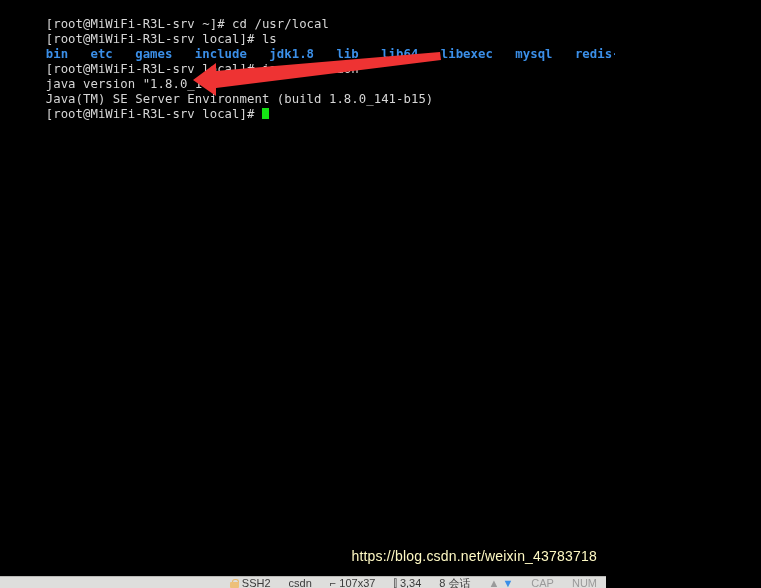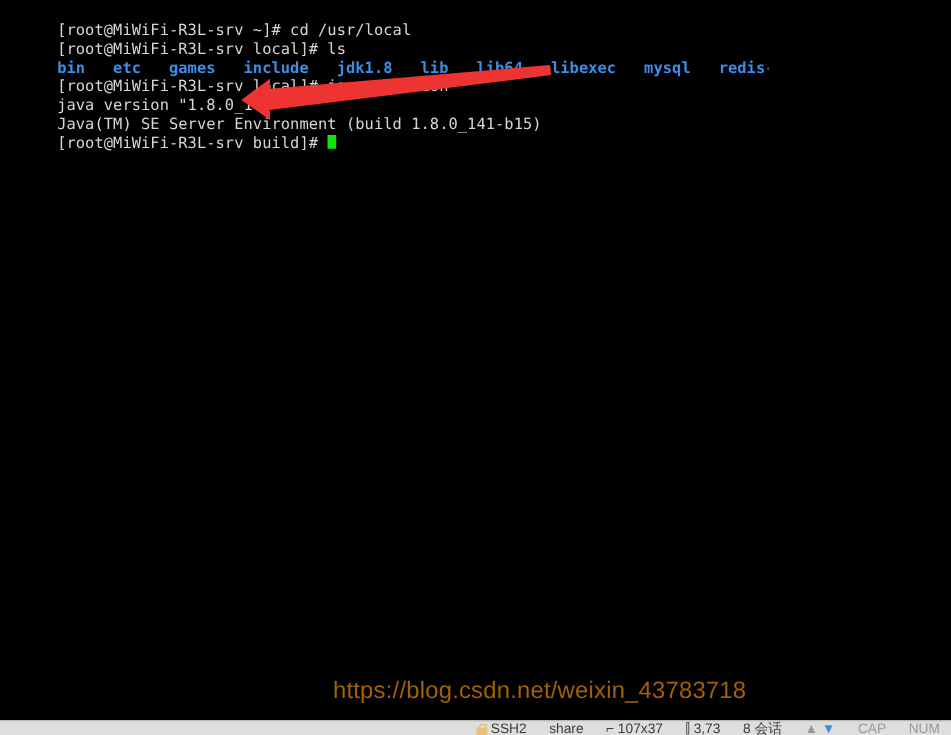--- a/index.html
+++ b/index.html
@@ -62,33 +62,33 @@
     width: 761px;
     height: 576px;
     pointer-events: none;
   }
 
   
   #watermark {
     position: absolute;
     right: 18px;
     bottom: 12px;
-    color: #a16207;
+    color: #fef9c3;
     font-family: "Liberation Sans", sans-serif;
-    font-size: 19px;
+    font-size: 14px;
     letter-spacing: 0.2px;
     white-space: nowrap;
   }
 
   
   #status-bar {
     position: absolute;
     left: 0;
     top: 576px;
-    width: 761px;
+    width: 606px;
     height: 12px;
     background: #dededc;
     border-top: 1px solid #b8b8b6;
     display: flex;
     align-items: center;
     font-family: "Liberation Sans", sans-serif;
     font-size: 11px;
     color: #3b3b3b;
     overflow: hidden;
   }
@@ -153,52 +153,52 @@
     <div class="term-line">
       <span class="fg-default">java version "1.8.0_141"</span>
     </div>
 
     <div class="term-line">
       <span class="fg-default">Java(TM) SE Server Environment (build 1.8.0_141-b15)</span>
     </div>
 
 
     <div class="term-line">
-      <span class="fg-default">[root@MiWiFi-R3L-srv build]# </span><span class="cursor"></span>
+      <span class="fg-default">[root@MiWiFi-R3L-srv local]# </span><span class="cursor"></span>
     </div>
 
   </div>
 
   <svg id="annotation-arrow" viewBox="0 0 761 576">
     <polygon points="440,52 216,71 216,63 193,80 216,96 216,88 441,60" fill="#ee3333"></polygon>
   </svg>
 
   <div id="watermark">https://blog.csdn.net/weixin_43783718</div>
 </div>
 
 <div id="status-bar">
   <div class="sb-spacer"></div>
 
   <div class="sb-cell">
     <span class="lock-icon"></span>
     <span>SSH2</span>
   </div>
 
   <div class="sb-cell">
-    <span>share</span>
+    <span>csdn</span>
   </div>
 
   <div class="sb-cell">
     <span class="size-icon">⌐</span>
     <span>107x37</span>
   </div>
 
   <div class="sb-cell">
     <span class="pos-icon">⫿</span>
-    <span>3,73</span>
+    <span>3,34</span>
   </div>
 
   <div class="sb-cell">
     <span>8 会话</span>
   </div>
 
   <div class="sb-cell">
     <span class="arrow-up-icon" style="color:#9a9a9a;">▲</span>
     <span class="arrow-down-icon" style="color:#3b8fe8;">▼</span>
   </div>

